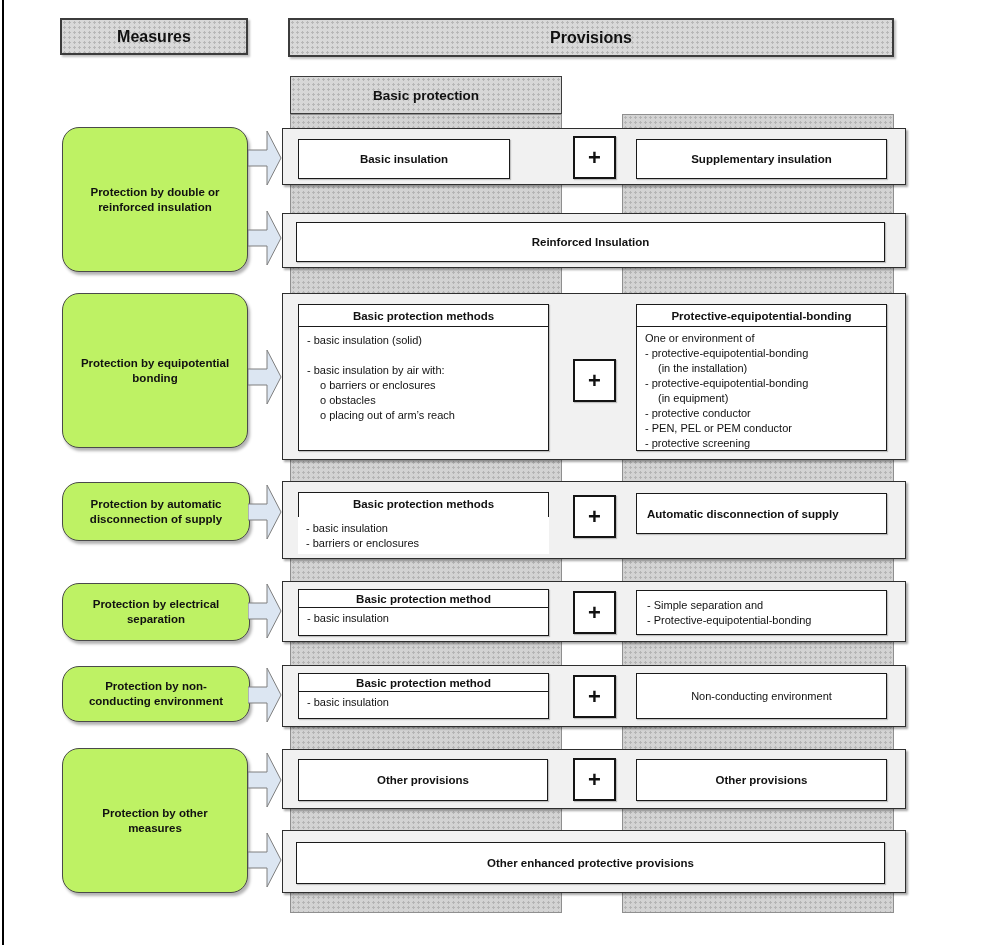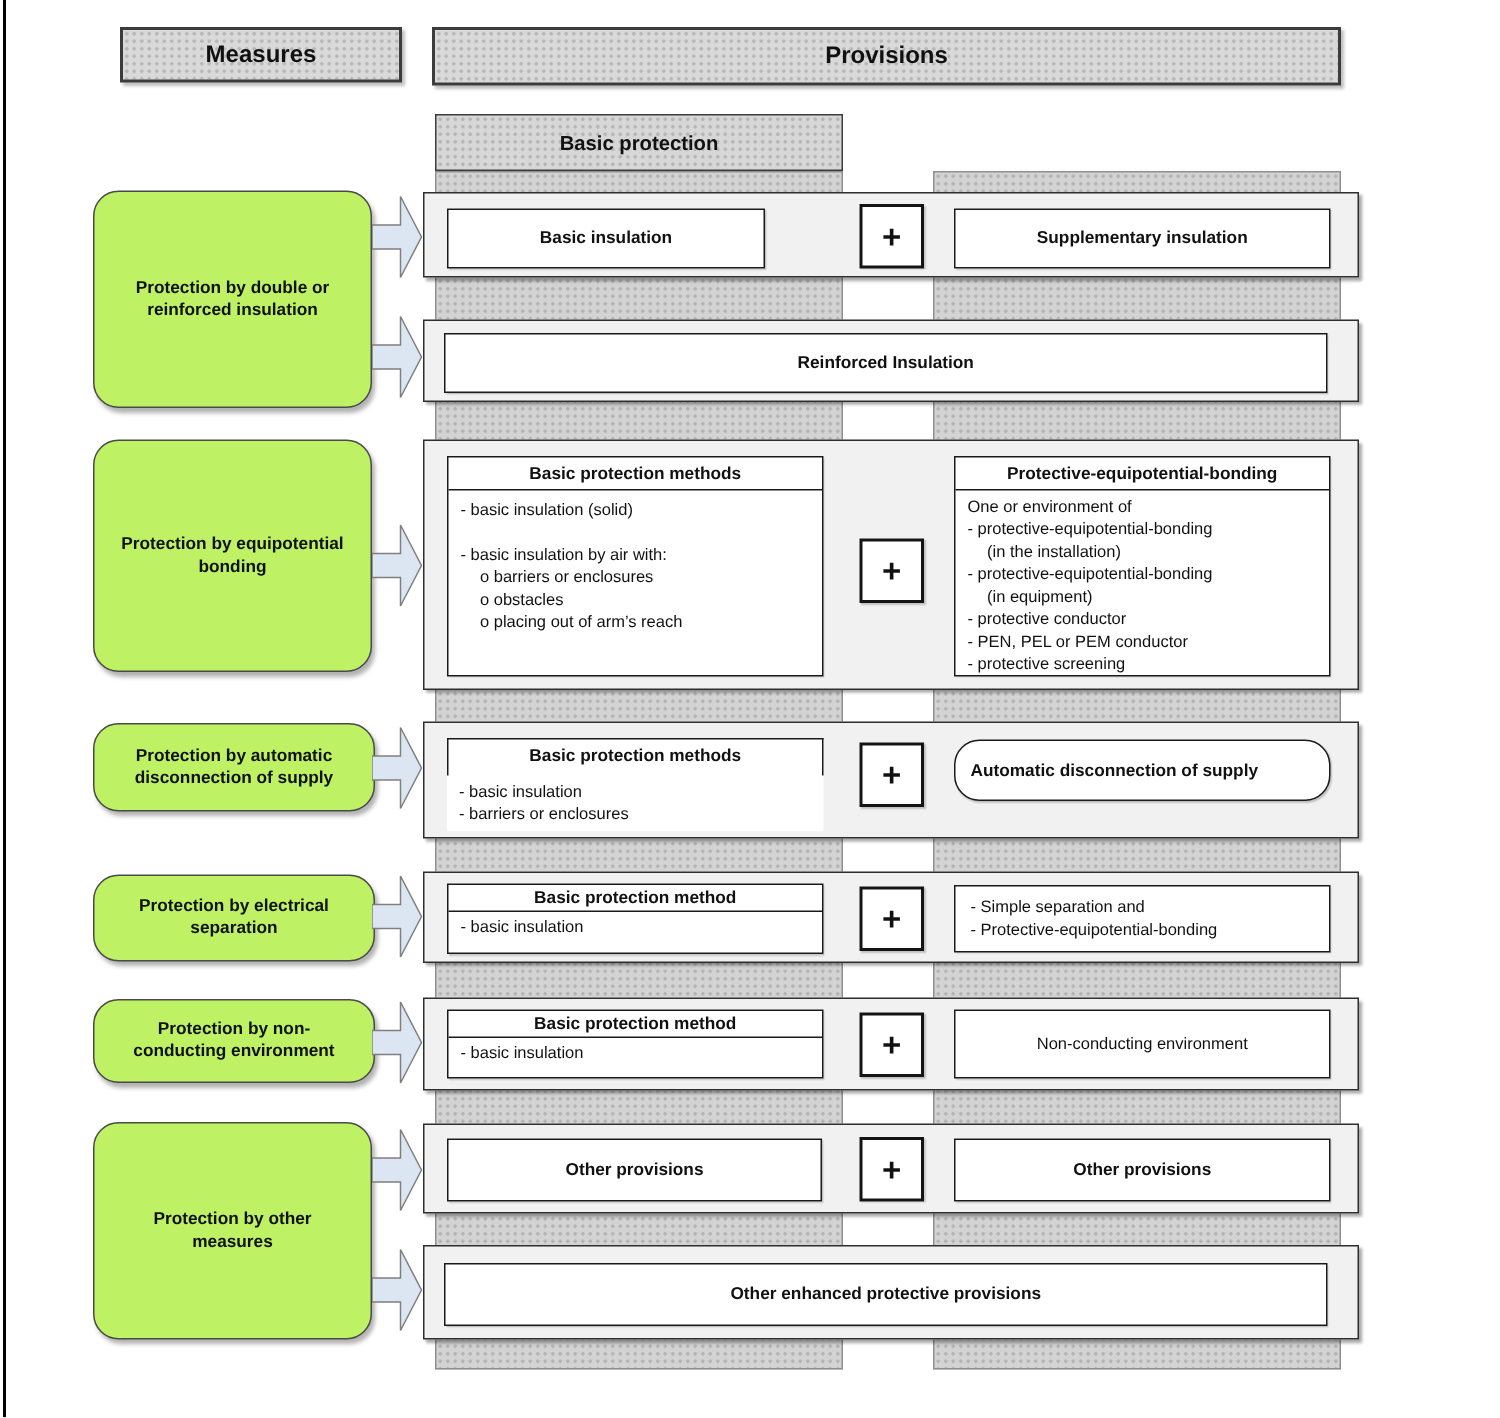--- a/index.html
+++ b/index.html
@@ -26,21 +26,21 @@
   .panel{
     background-color:#f1f1f1;border:1px solid #2e2e2e;
     box-shadow:2px 2px 2px rgba(0,0,0,.35);
   }
   .wbox{
     position:absolute;box-sizing:border-box;background:#ffffff;
     border:1.5px solid #1a1a1a;box-shadow:1px 1px 1px rgba(0,0,0,.2);
   }
   .cbold{display:flex;align-items:center;justify-content:center;font-weight:bold;font-size:11.5px;text-align:center;}
   .creg{display:flex;align-items:center;justify-content:center;font-size:11px;text-align:center;}
-  .lbold{display:flex;align-items:center;font-weight:bold;font-size:11.5px;padding-left:10px;border-radius:17px;}
+  .lbold{display:flex;align-items:center;font-weight:bold;font-size:11.5px;padding-left:10px;}
   .boxhdr{
     font-weight:bold;font-size:11.5px;text-align:center;
     padding:5px 2px 4px 2px;border-bottom:1.5px solid #1a1a1a;
   }
   .stubhdr{
     position:absolute;left:0;right:0;top:0;box-sizing:border-box;
     border:1.5px solid #1a1a1a;border-bottom:none;
     font-weight:bold;font-size:11.5px;text-align:center;padding-top:5px;
   }
   .lines{padding:6px 8px 0 8px;font-size:11px;line-height:15px;}
@@ -61,21 +61,21 @@
   .arrow{position:absolute;width:34px;height:58px;}
   .edge-line{background:#000;}
 </style>
 </head>
 <body>
 
 <div class="canvas">
 
   <div class="abs edge-line" style="left:2px;top:0;width:2px;height:945px;"></div>
 
-  <div class="abs hdr dots" style="left:60px;top:18px;width:188px;height:37px;margin-left:20px;">
+  <div class="abs hdr dots" style="left:60px;top:18px;width:188px;height:37px;">
     <span>Measures</span>
   </div>
   <div class="abs hdr dots" style="left:288px;top:18px;width:606px;height:39px;">
     <span>Provisions</span>
   </div>
 
   <div class="abs colhdr dots" style="left:290px;top:76px;width:272px;height:38px;">
     <span>Basic protection</span>
   </div>
 

